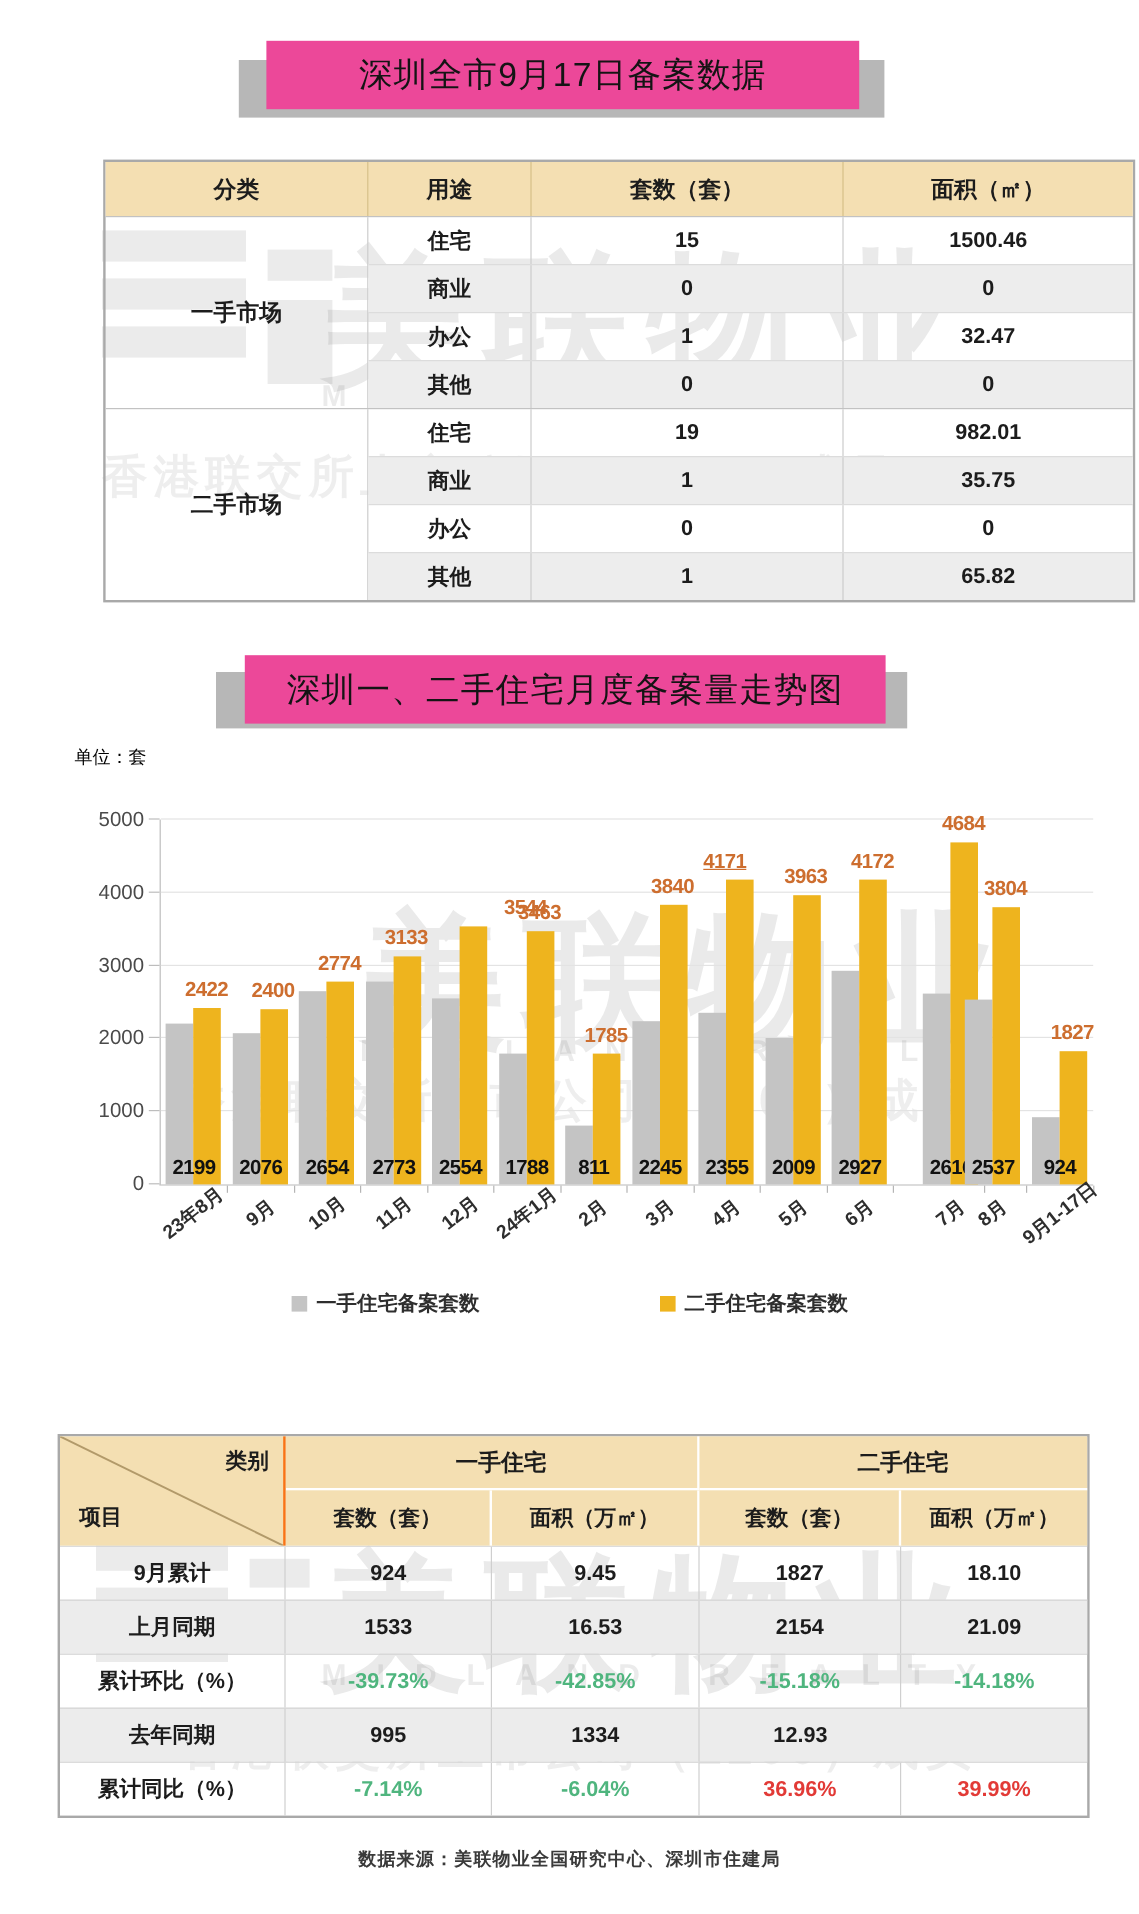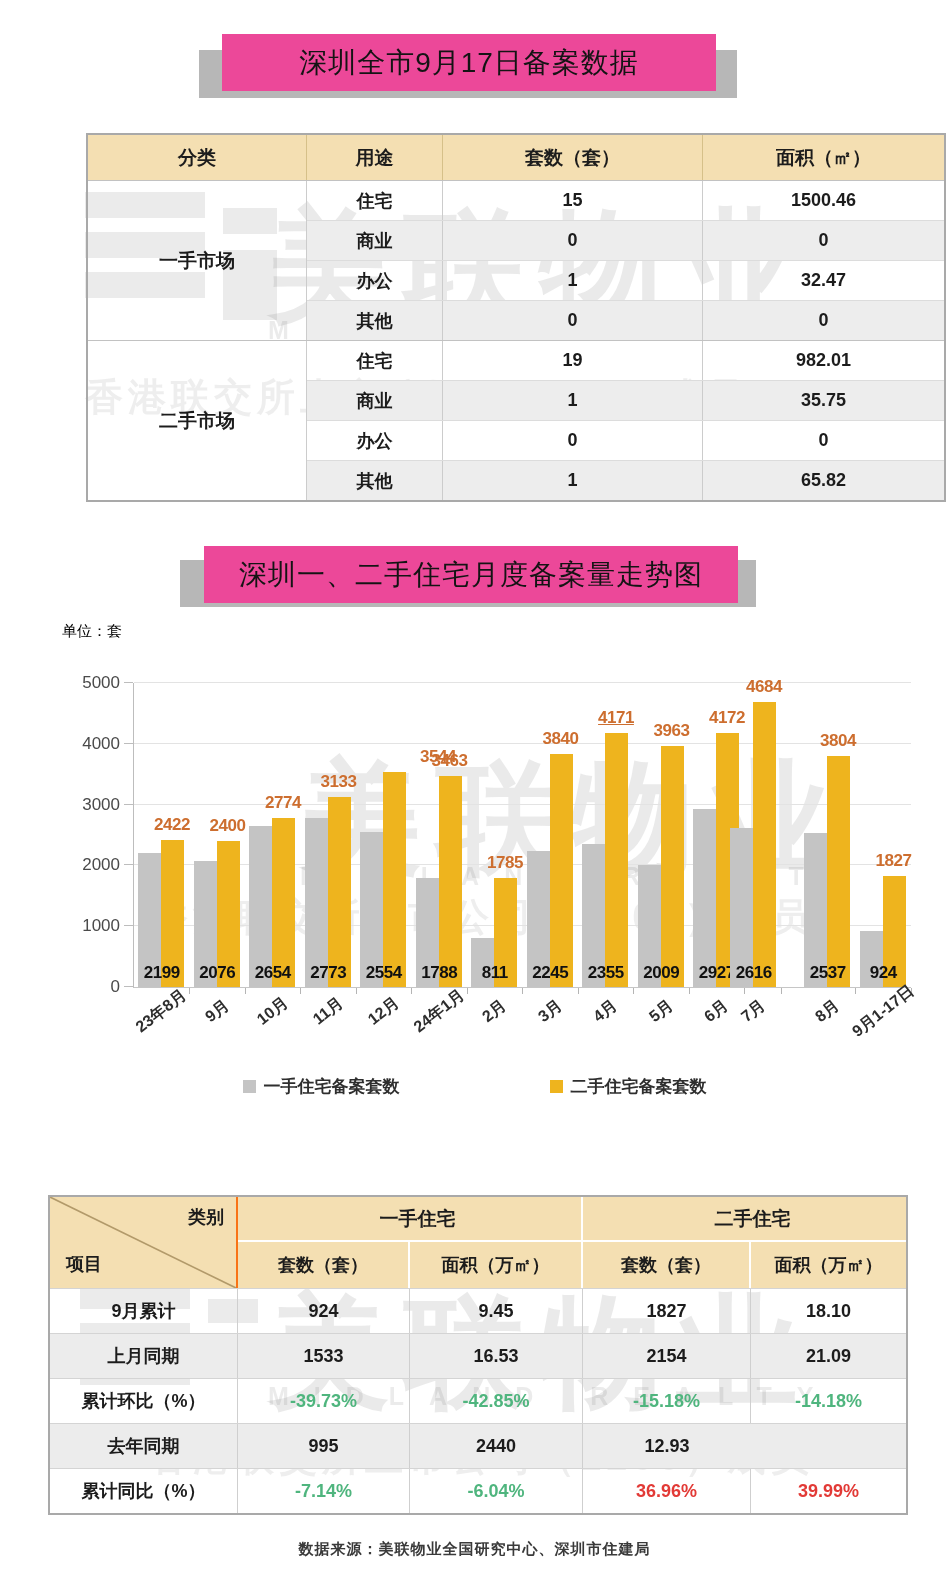--- a/index.html
+++ b/index.html
@@ -252,42 +252,42 @@
         <div class="bar gray" style="left: 4px; height: 136.496px;"></div>
         <div class="bar yellow" style="left: 27px; height: 233.472px;"></div>
         <div class="ylab" style="left: 38px; bottom: 238.472px;">3840</div>
         <div class="glab">2245</div>
         <div class="xtick" style="left: 55px;"></div>
         <div class="xlab" style="left: -32.25px;"><span>3月</span></div>
       </div>
       <div class="cgroup" style="left: 444px; width: 55.5px;">
         <div class="bar gray" style="left: 4px; height: 143.184px;"></div>
         <div class="bar yellow" style="left: 27px; height: 253.597px;"></div>
-        <div class="ylab" style="left: 38px; bottom: 258.597px; text-decoration: underline;">4171</div>
+        <div class="ylab" style="left: 26px; bottom: 258.597px; text-decoration: underline;">4171</div>
         <div class="glab">2355</div>
         <div class="xtick" style="left: 55px;"></div>
         <div class="xlab" style="left: -32.25px;"><span>4月</span></div>
       </div>
       <div class="cgroup" style="left: 499.5px; width: 55.5px;">
         <div class="bar gray" style="left: 4px; height: 122.147px;"></div>
         <div class="bar yellow" style="left: 27px; height: 240.95px;"></div>
         <div class="ylab" style="left: 38px; bottom: 245.95px;">3963</div>
         <div class="glab">2009</div>
         <div class="xtick" style="left: 55px;"></div>
         <div class="xlab" style="left: -32.25px;"><span>5月</span></div>
       </div>
       <div class="cgroup" style="left: 555px; width: 55.5px;">
         <div class="bar gray" style="left: 4px; height: 177.962px;"></div>
         <div class="bar yellow" style="left: 27px; height: 253.658px;"></div>
         <div class="ylab" style="left: 38px; bottom: 258.658px;">4172</div>
         <div class="glab">2927</div>
         <div class="xtick" style="left: 55px;"></div>
         <div class="xlab" style="left: -32.25px;"><span>6月</span></div>
       </div>
-      <div class="cgroup" style="left: 592px; width: 55.5px;">
+      <div class="cgroup" style="left: 631px; width: 55.5px;">
         <div class="bar gray" style="left: 4px; height: 159.053px;"></div>
         <div class="bar yellow" style="left: 27px; height: 284.787px;"></div>
         <div class="ylab" style="left: 38px; bottom: 289.787px;">4684</div>
         <div class="glab">2616</div>
         <div class="xtick" style="left: 55px;"></div>
         <div class="xlab" style="left: -32.25px;"><span>7月</span></div>
       </div>
       <div class="cgroup" style="left: 666px; width: 55.5px;">
         <div class="bar gray" style="left: 4px; height: 154.25px;"></div>
         <div class="bar yellow" style="left: 27px; height: 231.283px;"></div>
@@ -349,21 +349,21 @@
       <div class="t2-row">
         <div>累计环比（%）</div>
         <div class="val-green">-39.73%</div>
         <div class="val-green">-42.85%</div>
         <div class="val-green">-15.18%</div>
         <div class="val-green">-14.18%</div>
       </div>
       <div class="t2-row alt">
         <div>去年同期</div>
         <div>995</div>
-        <div>2440</div>
+        <div>1334</div>
         <div>12.93</div>
       </div>
       <div class="t2-row">
         <div>累计同比（%）</div>
         <div class="val-green">-7.14%</div>
         <div class="val-green">-6.04%</div>
         <div class="val-red">36.96%</div>
         <div class="val-red">39.99%</div>
       </div>
     </div>

